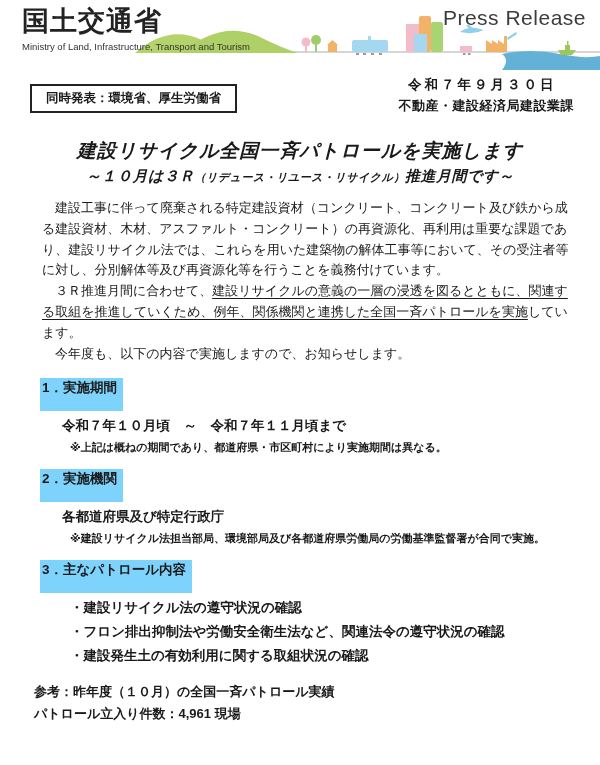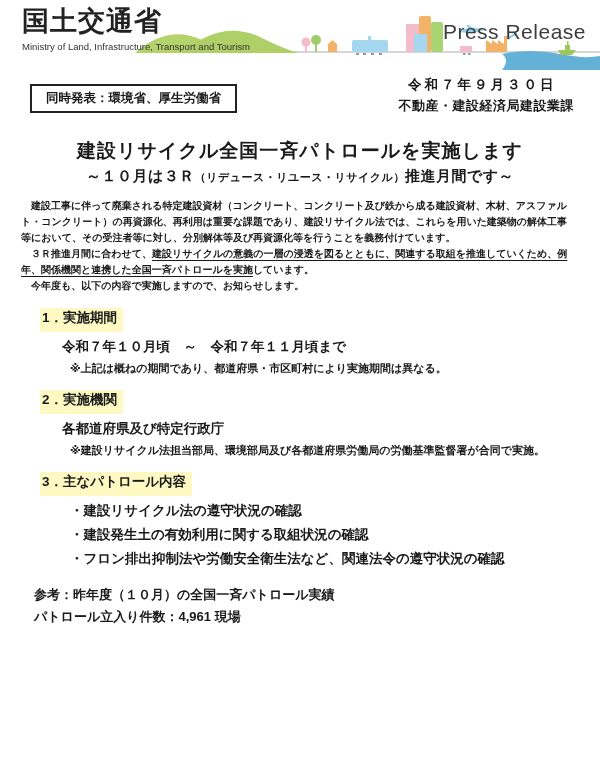--- a/index.html
+++ b/index.html
@@ -11,67 +11,67 @@
     color: #1a1a1a;
     overflow: hidden;
     position: relative;
   }
   .page { width: 600px; height: 765px; background: #fff; position: relative; }
 
   
   .header { position: relative; height: 72px; }
   .skyline { position: absolute; top: 10px; left: 130px; width: 470px; height: 60px; }
   .press-release {
-    position: absolute; top: 20px; right: 14px;
+    position: absolute; top: 6px; right: 14px;
     font-size: 21px; font-weight: 400; color: #3c3c3c; letter-spacing: 0.5px;
     background: transparent;
   }
   .logo-block { position: absolute; top: 3px; left: 22px; }
   .logo-title { font-size: 27px; font-weight: 700; color: #222; letter-spacing: 1px; }
   .logo-subtitle { font-size: 9.5px; color: #333; margin-top: 2px; }
 
   
   .subheader { position: relative; height: 56px; margin-top: 4px; }
   .joint-box {
     position: absolute; left: 30px; top: 8px;
     border: 2px solid #222; padding: 4px 14px;
     font-size: 12.5px; font-weight: 700;
   }
   .date-block { position: absolute; right: 26px; top: 0; text-align: center; }
   .date-line { font-size: 13.5px; font-weight: 700; letter-spacing: 3px; }
   .dept-line { font-size: 13px; font-weight: 700; margin-top: 3px; letter-spacing: 0.5px; margin-left: 8px; }
 
   
-  .title-block { text-align: center; margin-top: 6px; }
+  .title-block { text-align: center; margin-top: 6px; font-style: italic; }
   .main-title { font-size: 19px; font-weight: 700; letter-spacing: 1px; }
   .sub-title { font-size: 15px; font-weight: 700; margin-top: 3px; letter-spacing: 0.5px; }
   .sub-title .paren { font-size: 11px; }
 
   
   .summary-box {
     margin: 12px 28px 0 28px;
     border: 2px solid #222;
     padding: 8px 10px;
     font-size: 14px; font-weight: 700;
     line-height: 1.55;
   }
 
   
-  .body-text { margin: 12px 28px 0 21px; font-size: 10px; font-weight: 700; line-height: 1.6; }
+  .body-text { margin: 12px 28px 0 42px; font-size: 13px; font-weight: 400; line-height: 1.6; }
   .body-text p { margin: 0; }
   .u { text-decoration: underline; text-underline-offset: 3px; }
 
   
   .sections { margin: 14px 28px 0 40px; }
   .section { margin-bottom: 14px; }
   .section-heading {
     display: inline-block;
-    background: #fef9c3;
+    background: #7dd3fc;
     font-size: 13.5px; font-weight: 700;
-    padding: 1px 6px 5px 2px;
+    padding: 1px 6px 14px 2px;
   }
   .section-line { font-size: 13.5px; font-weight: 700; margin: 6px 0 0 22px; }
   .section-note { font-size: 11px; font-weight: 600; margin: 5px 0 0 30px; }
   .bullet-line { font-size: 13.5px; font-weight: 600; margin: 6px 0 0 30px; }
 
   
   .reference { margin: 16px 28px 0 34px; }
   .ref-line { font-size: 13px; font-weight: 700; line-height: 1.7; }
 </style>
 </head>
@@ -164,22 +164,22 @@
 
     <div class="section">
       <span class="section-heading">2．実施機関</span>
       <div class="section-line">各都道府県及び特定行政庁</div>
       <div class="section-note">※建設リサイクル法担当部局、環境部局及び各都道府県労働局の労働基準監督署が合同で実施。</div>
     </div>
 
     <div class="section">
       <span class="section-heading">3．主なパトロール内容</span>
       <div class="bullet-line">・建設リサイクル法の遵守状況の確認</div>
+      <div class="bullet-line">・フロン排出抑制法や労働安全衛生法など、関連法令の遵守状況の確認</div>
       <div class="bullet-line">・建設発生土の有効利用に関する取組状況の確認</div>
-      <div class="bullet-line">・フロン排出抑制法や労働安全衛生法など、関連法令の遵守状況の確認</div>
     </div>
   </div>
 
   <div class="reference">
     <div class="ref-line">参考：昨年度（１０月）の全国一斉パトロール実績</div>
     <div class="ref-line">パトロール立入り件数：4,961 現場</div>
   </div>
 
 </div>
 

